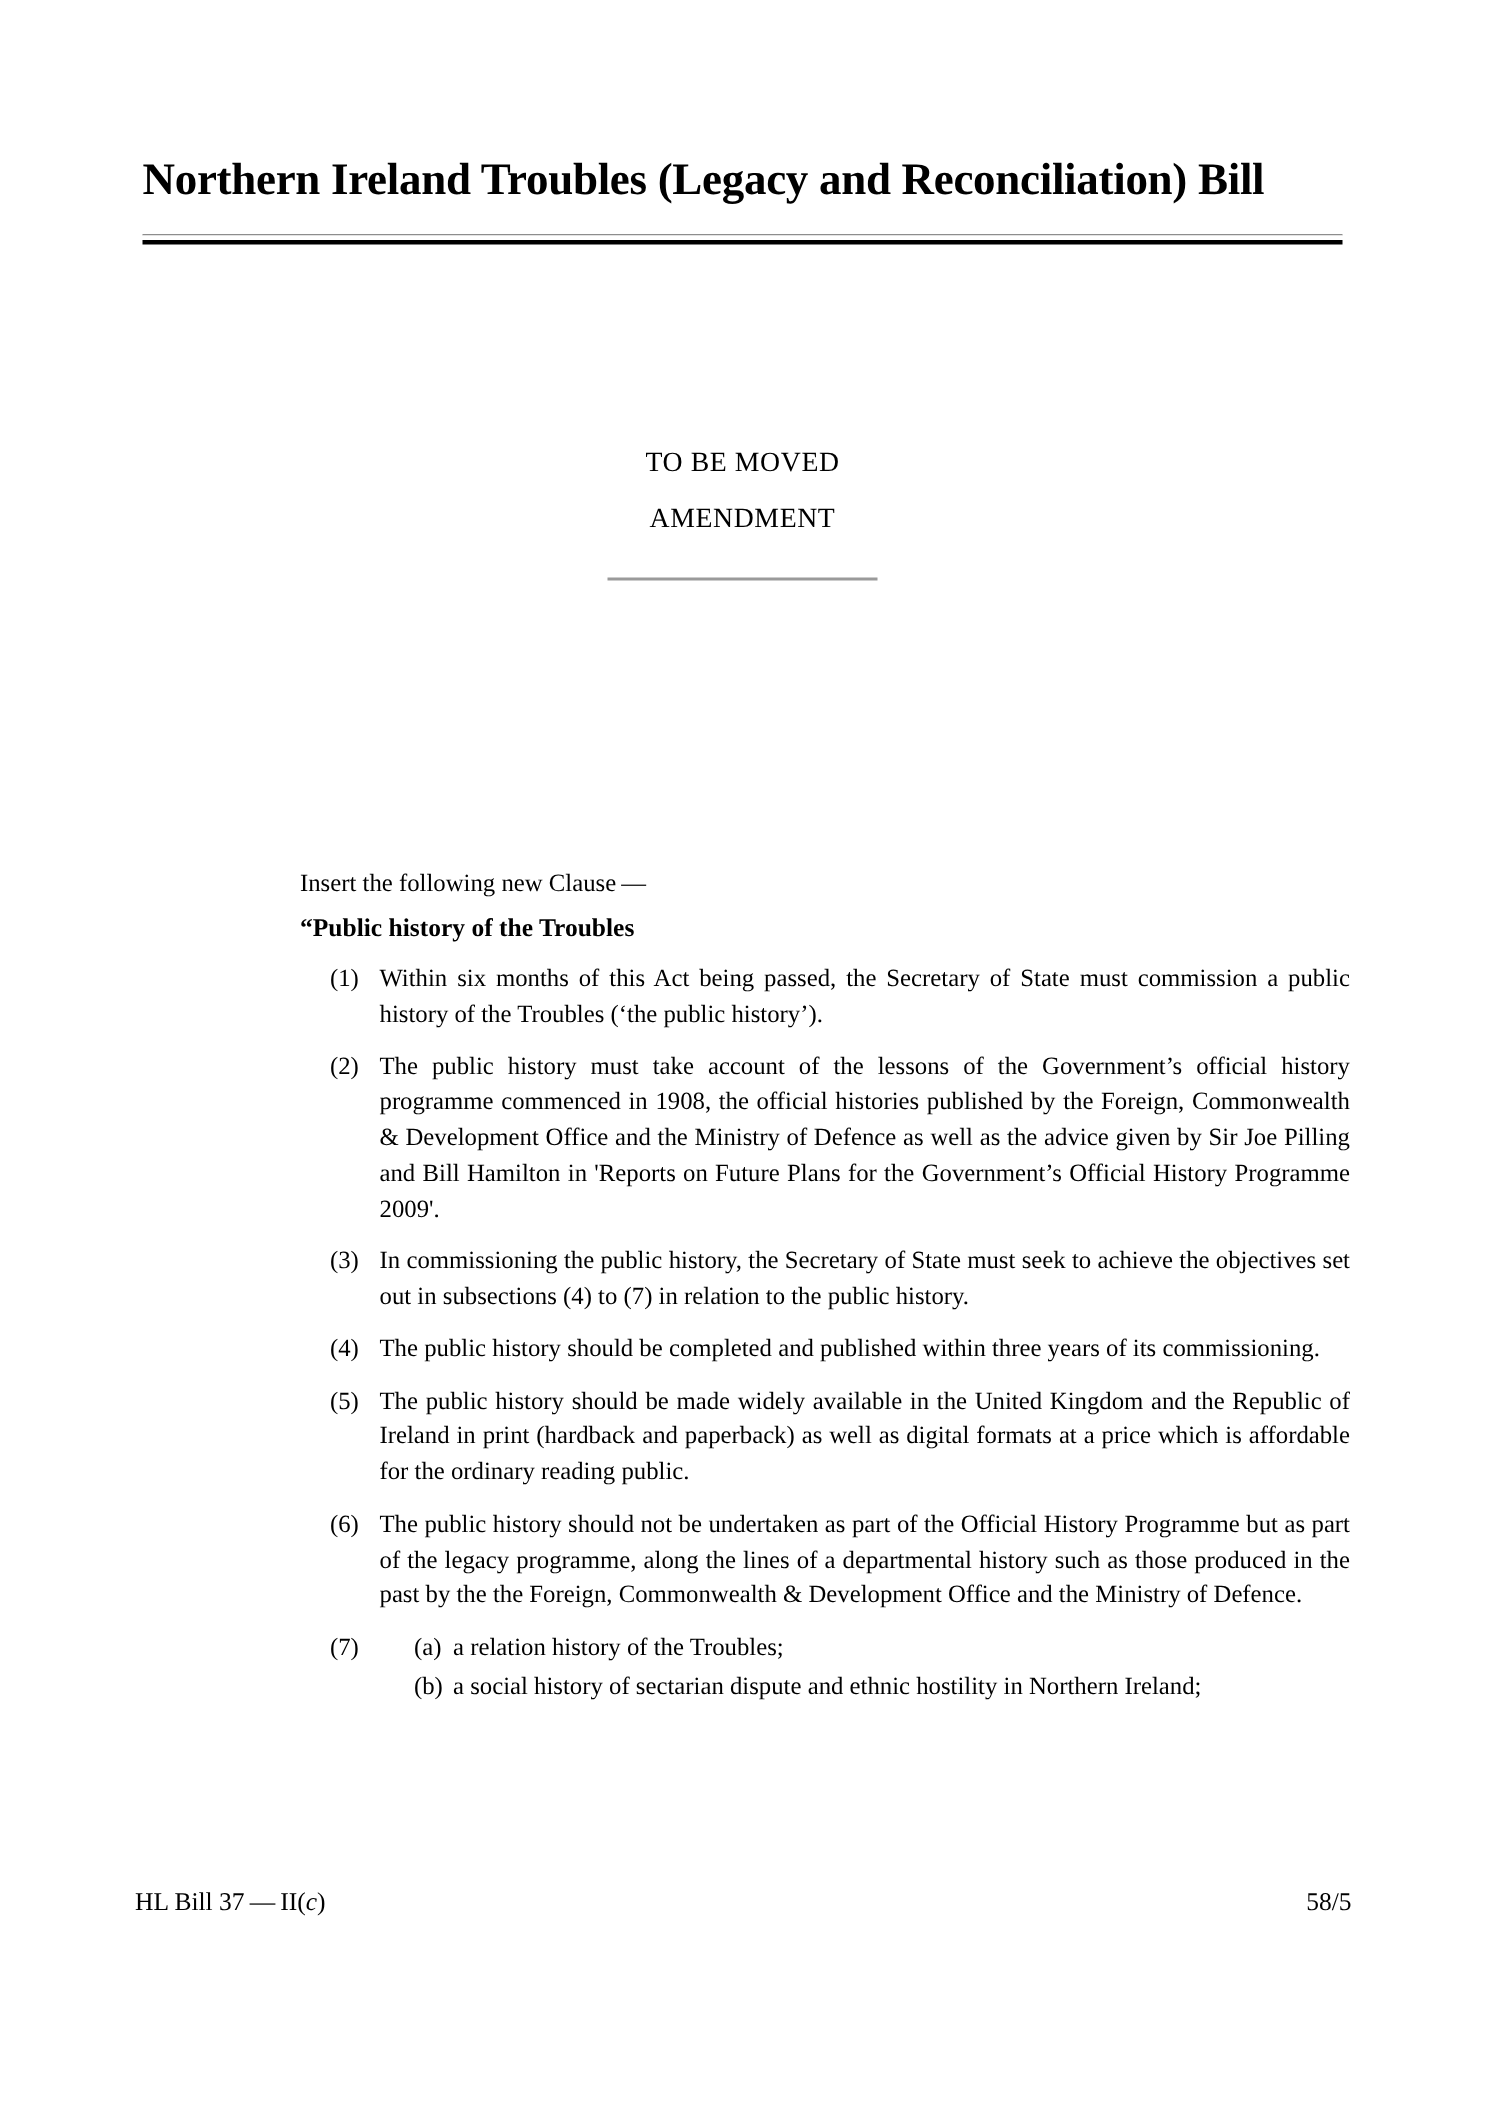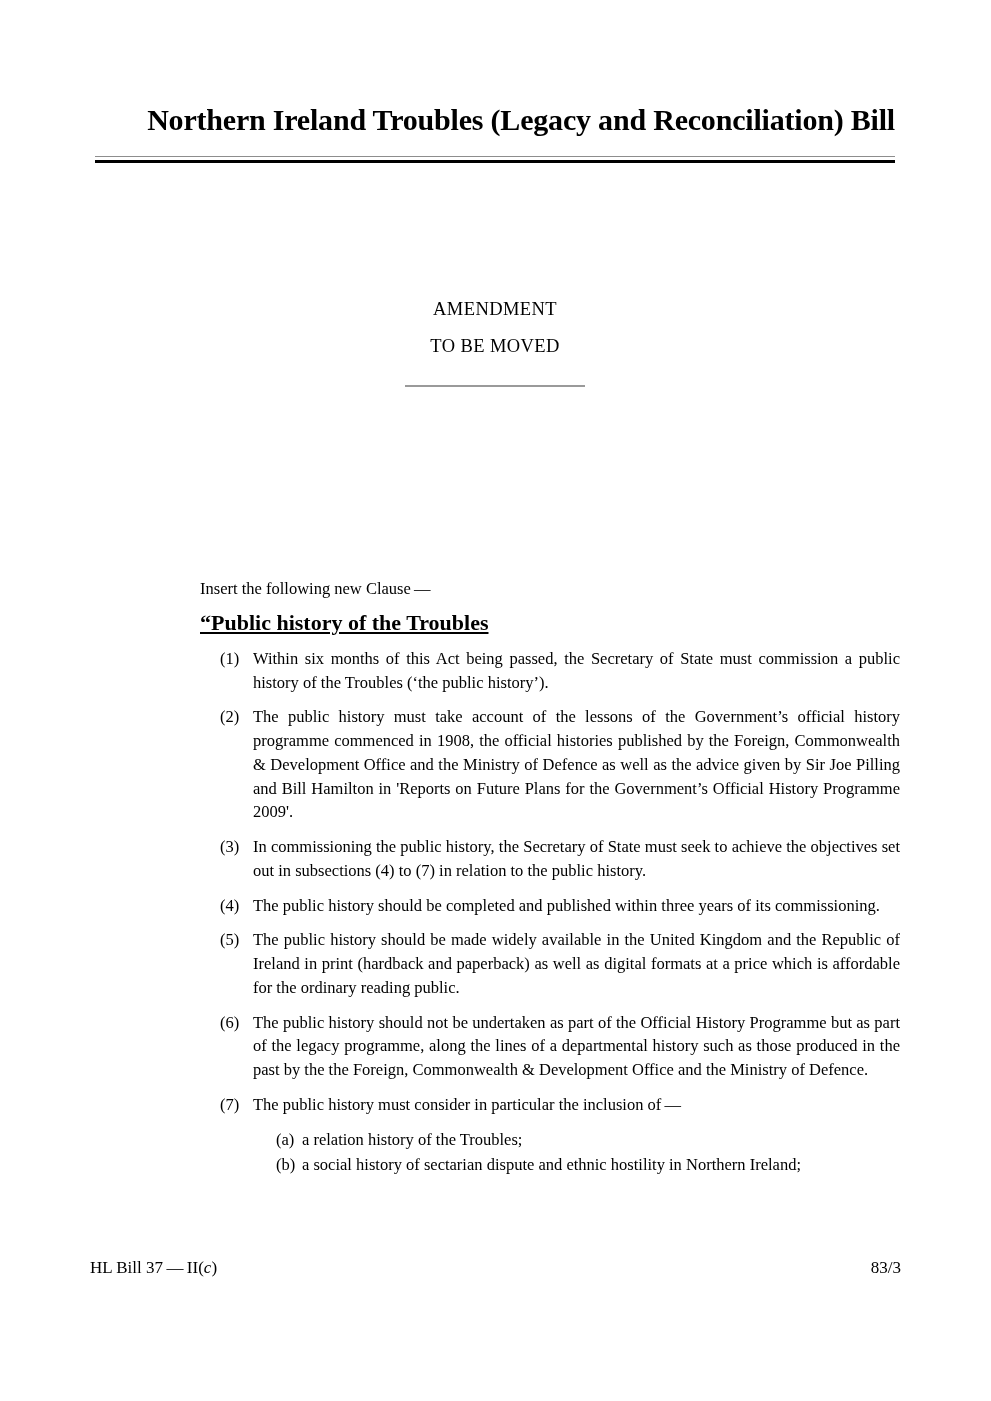--- a/index.html
+++ b/index.html
@@ -24,21 +24,21 @@
   
   .title-block {
     position: absolute;
     left: 95px;
     top: 100px;
     width: 800px;
   }
   .doc-title {
     font-size: 30px;
     font-weight: bold;
-    text-align: right;
+    text-align: left;
     line-height: 1.32;
     letter-spacing: -0.2px;
     margin: 0;
     font-family: "Liberation Serif", "DejaVu Serif", serif;
   }
   .title-rules {
     margin-top: 16px;
   }
   .rule-thin {
     height: 1px;
@@ -113,25 +113,24 @@
     left: 200px;
     top: 578px;
     width: 700px;
   }
   .insert-line {
     font-size: 16.5px;
     line-height: 1.32;
     margin: 0 0 8px 0;
   }
   .clause-title {
-    font-size: 22px;
+    font-size: 17px;
     font-weight: bold;
     line-height: 1.32;
     margin: 0 0 10px 0;
-    text-decoration: underline;
   }
 
   .subsection {
     position: relative;
     padding-left: 53px;
     margin-bottom: 11px;
     font-size: 16.5px;
     line-height: 1.44;
     text-align: justify;
     text-justify: inter-word;
@@ -185,22 +184,22 @@
   <div class="title-block">
     <h1 class="doc-title">Northern Ireland Troubles (Legacy and Reconciliation) Bill</h1>
     <div class="title-rules">
       <div class="rule-thin"></div>
       <div class="rule-gap"></div>
       <div class="rule-thick"></div>
     </div>
   </div>
 
   <div class="header-block">
+    <p class="hdr-line">TO BE MOVED</p>
     <p class="hdr-line">AMENDMENT</p>
-    <p class="hdr-line">TO BE MOVED</p>
     <div class="short-rule"></div>
   </div>
 
 
   <div class="body-block">
 
     <p class="insert-line">Insert the following new Clause —</p>
 
     <p class="clause-title">“Public history of the Troubles</p>
 
@@ -229,34 +228,33 @@
       <span>The public history should be made widely available in the United Kingdom and the Republic of Ireland in print (hardback and paperback) as well as digital formats at a price which is affordable for the ordinary reading public.</span>
     </div>
 
     <div class="subsection">
       <span class="marker">(6)</span>
       <span>The public history should not be undertaken as part of the Official History Programme but as part of the legacy programme, along the lines of a departmental history such as those produced in the past by the the Foreign, Commonwealth &amp; Development Office and the Ministry of Defence.</span>
     </div>
 
     <div class="subsection">
       <span class="marker">(7)</span>
-      <span>The public history must consider in particular the inclusion of —</span>
     </div>
 
     <div class="subitems-wrap">
       <div class="subitem">
         <span class="marker">(a)</span>
         <span>a relation history of the Troubles;</span>
       </div>
       <div class="subitem">
         <span class="marker">(b)</span>
         <span>a social history of sectarian dispute and ethnic hostility in Northern Ireland;</span>
       </div>
     </div>
 
   </div>
 
   <div class="footer">
     <div class="bill-ref"><span>HL Bill 37 — II(</span><span class="ital">c</span><span>)</span></div>
-    <div>83/3</div>
+    <div>58/5</div>
   </div>
 
 </div>
 
 </body></html>

